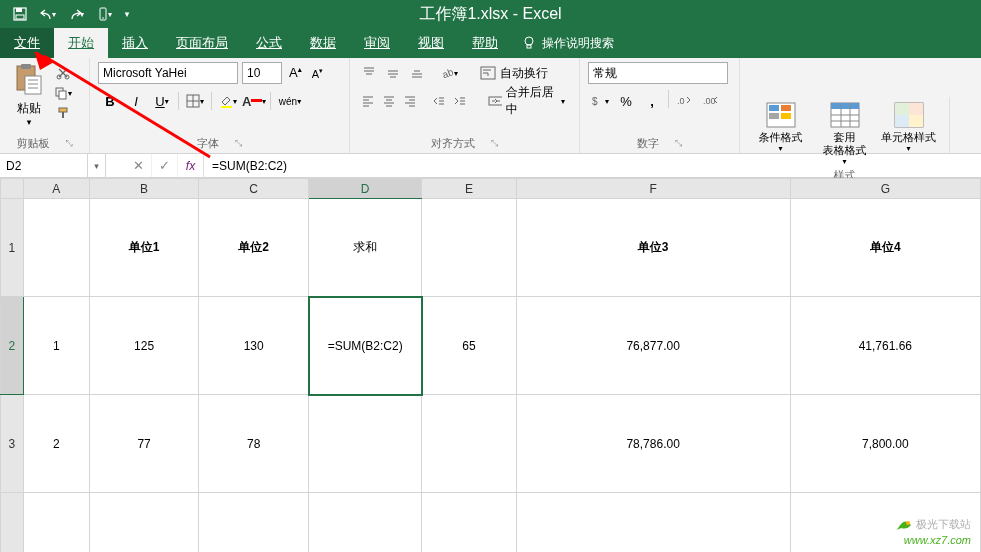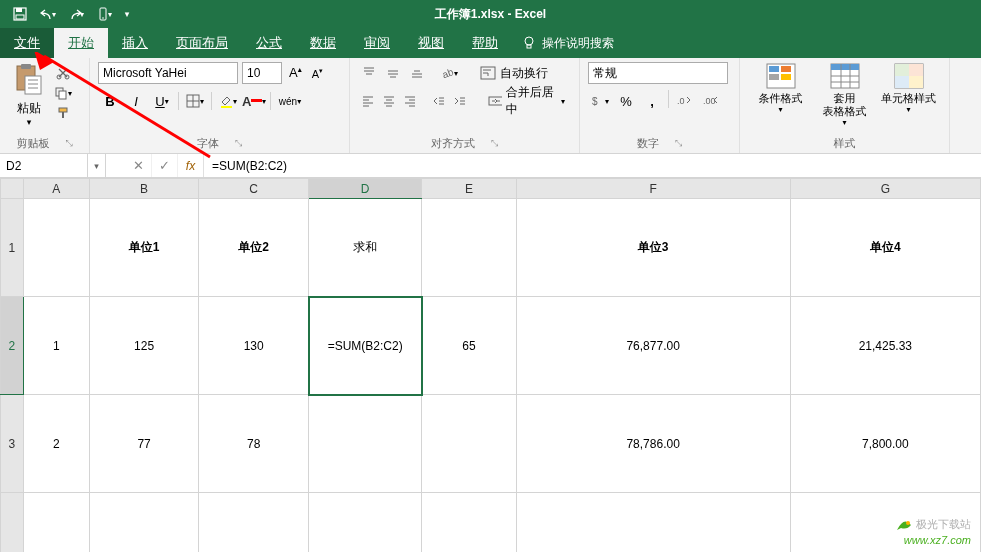--- a/index.html
+++ b/index.html
@@ -3,21 +3,21 @@
 <meta charset="utf-8">
 <style>
 * { box-sizing: border-box; margin: 0; padding: 0; font-family: "Microsoft YaHei", sans-serif; }
 body { background: #fff; width: 981px; height: 552px; overflow: hidden; position: relative; }
 
 
 .title-bar { background: #217346; height: 28px; display: flex; align-items: center; color: #fff; position: relative; }
 .title-bar .qat { display: flex; align-items: center; gap: 4px; padding-left: 8px; }
 .qat-btn { width: 24px; height: 24px; display: flex; align-items: center; justify-content: center; cursor: pointer; }
 .qat-drop { font-size: 8px; margin-left: -2px; }
-.title-text { position: absolute; left: 50%; transform: translateX(-50%); font-size: 12px; font-weight: bold; }
+.title-text { position: absolute; left: 50%; transform: translateX(-50%); font-size: 16px; }
 
 
 .ribbon-tabs { background: #217346; height: 30px; display: flex; align-items: stretch; color: #fff; position: relative; }
 .tab { padding: 0 14px; display: flex; align-items: center; font-size: 13px; cursor: pointer; text-decoration: underline; }
 .tab.active { background: #f3f3f3; color: #217346; }
 .tab.file { background: #1a5c38; }
 .tell-me { display: flex; align-items: center; gap: 6px; padding: 0 10px; font-size: 12px; }
 .bulb-icon { width: 14px; height: 14px; }
 
 
@@ -48,34 +48,34 @@
 
 .align-group { width: 230px; }
 .align-row { display: flex; gap: 2px; align-items: center; }
 .align-btn { width: 22px; height: 20px; display: flex; align-items: center; justify-content: center; cursor: pointer; }
 .merge-btn { height: 22px; padding: 0 6px; display: flex; align-items: center; gap: 4px; font-size: 12px; cursor: pointer; }
 
 .number-group { width: 160px; }
 .number-format { width: 140px; height: 22px; font-size: 12px; padding: 0 4px; border: 1px solid #ababab; background: #fff; }
 .num-row2 { display: flex; gap: 2px; margin-top: 6px; }
 
-.styles-group { width: 210px; }
+.styles-group { width: 210px; margin-top: 39px; }
 .styles-content { display: flex; gap: 8px; justify-content: center; }
 .style-btn { width: 56px; text-align: center; cursor: pointer; }
 .style-icon { width: 32px; height: 28px; margin: 0 auto; }
 .style-label { font-size: 11px; margin-top: 2px; line-height: 1.2; }
 
 
 .formula-bar { height: 24px; border-bottom: 1px solid #d4d4d4; display: flex; align-items: stretch; background: #fff; }
 .name-box { width: 88px; border-right: 1px solid #d4d4d4; padding: 0 6px; font-size: 12px; display: flex; align-items: center; }
 .name-box-drop { width: 18px; border-right: 1px solid #d4d4d4; display: flex; align-items: center; justify-content: center; font-size: 9px; color: #666; cursor: pointer; }
 .fb-btn { width: 26px; display: flex; align-items: center; justify-content: center; font-size: 13px; color: #999; cursor: pointer; border-right: 1px solid #f0f0f0; }
 .fb-btn.cancel { color: #888; }
 .fb-btn.confirm { color: #888; }
-.fx-label { width: 26px; display: flex; align-items: center; justify-content: center; font-style: italic; font-size: 12px; color: #a16207; border-right: 1px solid #e0e0e0; }
+.fx-label { width: 26px; display: flex; align-items: center; justify-content: center; font-style: italic; font-size: 12px; color: #701a75; border-right: 1px solid #e0e0e0; }
 .formula-input { flex: 1; padding: 0 8px; font-size: 12px; display: flex; align-items: center; }
 
 
 .grid-container { position: relative; overflow: hidden; }
 .grid { border-collapse: collapse; table-layout: fixed; }
 .grid th, .grid td { border: 1px solid #d4d4d4; font-size: 12px; text-align: center; }
 .col-header { background: #e6e6e6; height: 20px; font-weight: normal; color: #333; }
 .row-header { background: #e6e6e6; width: 24px; font-weight: normal; color: #333; }
 .col-header.sel, .row-header.sel { background: #d2d2d2; color: #217346; border-bottom-color: #217346; }
 .row-header.sel { border-right-color: #217346; }
@@ -477,21 +477,21 @@
     <td class="data-cell bold">单位4</td>
   </tr>
   <tr class="row-2">
     <th class="row-header sel">2</th>
     <td class="data-cell">1</td>
     <td class="data-cell">125</td>
     <td class="data-cell">130</td>
     <td class="data-cell selected">=SUM(B2:C2)</td>
     <td class="data-cell">65</td>
     <td class="data-cell">76,877.00</td>
-    <td class="data-cell">21,425.33</td>
+    <td class="data-cell">41,761.66</td>
   </tr>
   <tr class="row-3">
     <th class="row-header">3</th>
     <td class="data-cell">2</td>
     <td class="data-cell">77</td>
     <td class="data-cell">78</td>
     <td class="data-cell"></td>
     <td class="data-cell"></td>
     <td class="data-cell">78,786.00</td>
     <td class="data-cell">7,800.00</td>

